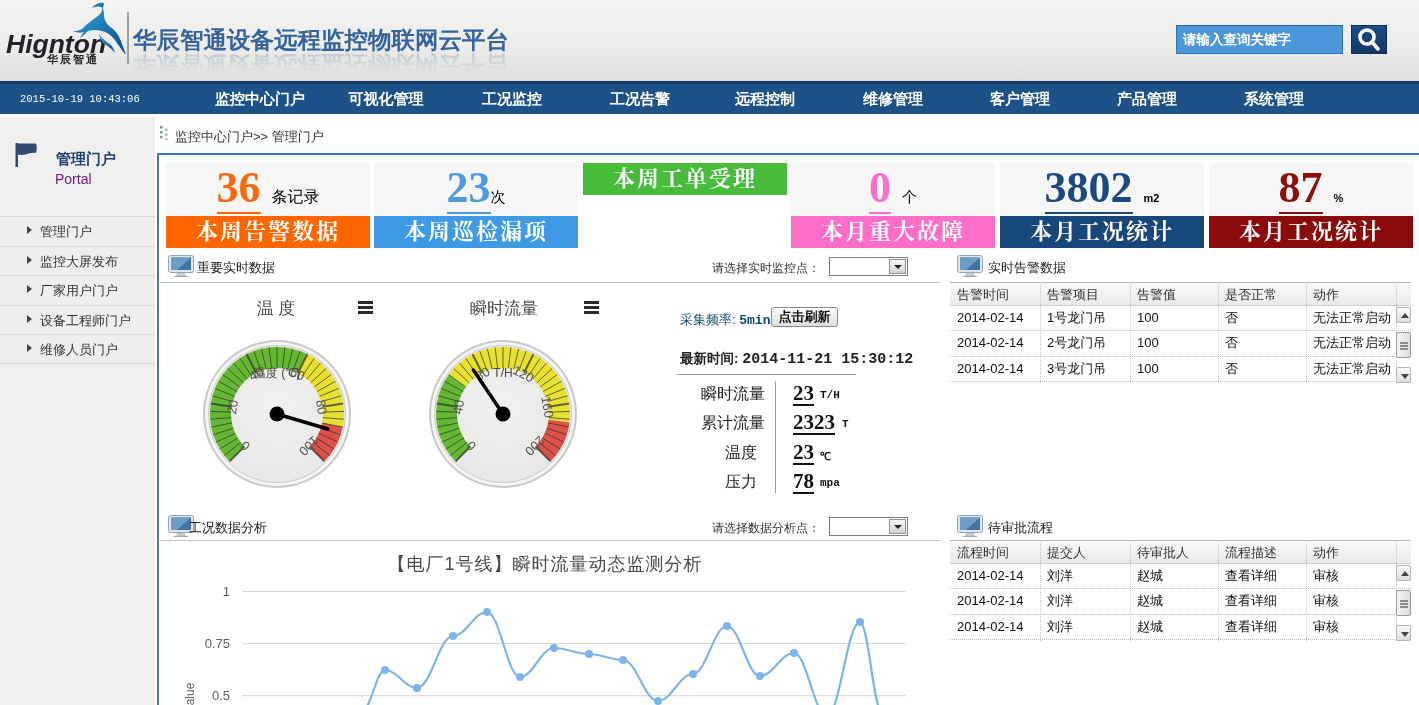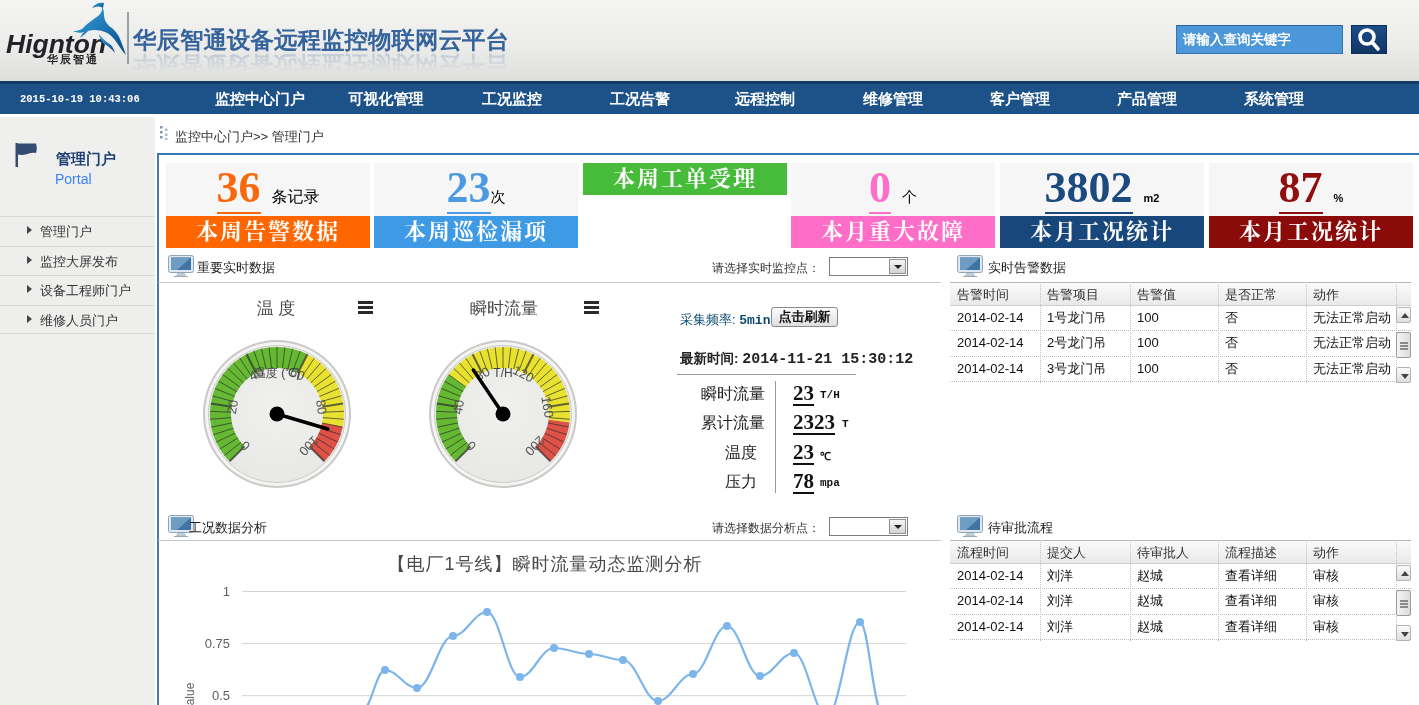--- a/index.html
+++ b/index.html
@@ -18,27 +18,27 @@
   transform:scaleY(-1);opacity:.26;-webkit-mask-image:linear-gradient(rgba(0,0,0,0) 30%,#000 95%);}
 #searchbox{position:absolute;left:1176px;top:25px;width:167px;height:29px;
   background:#4b97d9;border:1px solid #3073ae;border-top-color:#2a659c;
   color:#fff;font-weight:bold;font-size:13.5px;line-height:27px;padding-left:6px;}
 #searchbtn{position:absolute;left:1351px;top:25px;width:36px;height:29px;
   background:linear-gradient(#1b4c86,#0f3765);border:1px solid #0c2f57;}
 
 #nav{position:absolute;left:0;top:81px;width:1419px;height:33px;
   background:#1d5289;border-top:3px solid #143a66;}
 #nav .t{position:absolute;left:20px;top:9px;color:#fff;font-family:"Liberation Mono",monospace;
-  font-weight:bold;font-size:10.5px;letter-spacing:0px;}
+  font-weight:normal;font-size:10.5px;letter-spacing:0px;}
 #nav .m{position:absolute;top:6px;transform:translateX(-50%);color:#fff;
   font-weight:bold;font-size:15px;white-space:nowrap;}
 
 #sidebar{position:absolute;left:0;top:117px;width:155px;height:588px;background:#efefee;}
 #flagttl{position:absolute;left:56px;top:150px;font-size:15px;font-weight:bold;color:#1e3f74;}
-#flagsub{position:absolute;left:55px;top:171px;font-size:14px;color:#3b82f6;}
+#flagsub{position:absolute;left:55px;top:171px;font-size:14px;color:#701a75;}
 #smenu{position:absolute;left:0;top:216px;width:155px;}
 #smenu .it{height:29.5px;border-top:1px solid #d8d8d7;line-height:29px;
   font-size:13px;color:#333;padding-left:40px;position:relative;background:#eeeeed;}
 #smenu .it:last-child{border-bottom:1px solid #d8d8d7;}
 #smenu .it .ar{position:absolute;left:27px;top:9px;width:0;height:0;
   border-left:5px solid #444;border-top:4px solid transparent;border-bottom:4px solid transparent;}
 #vline{position:absolute;left:157px;top:153px;width:2px;height:552px;background:#4579ae;}
 
 #crumb{position:absolute;left:156px;top:114px;width:1263px;height:39px;background:#fff;}
 #crumbtext{position:absolute;left:19px;top:14px;font-size:13px;color:#333;}
@@ -153,20 +153,21 @@
 <div id="sidebar"></div>
 <svg class="abs" style="left:13px;top:142px" width="26" height="26" viewBox="0 0 26 26">
   <path fill="#334a71" d="M2.5 1 L5 1 L5 25 L2.5 25 Z"></path>
   <path fill="#334a71" d="M5 1.5 L23 1.5 C24 4.5 24 8 23 11 C17 9.5 11 14.5 5 12.5 Z"></path>
 </svg>
 <div id="flagttl">管理门户</div>
 <div id="flagsub">Portal</div>
 <div id="smenu">
   <div class="it"><span class="ar"></span>管理门户</div>
   <div class="it"><span class="ar"></span>监控大屏发布</div>
+  <div class="it"><span class="ar"></span>厂家用户门户</div>
   <div class="it"><span class="ar"></span>设备工程师门户</div>
   <div class="it"><span class="ar"></span>维修人员门户</div>
 </div>
 <div id="vline"></div>
 
 <div id="crumb">
   <svg class="abs" style="left:4px;top:12px" width="8" height="14" viewBox="0 0 8 14">
     <g fill="#7d96b2">
         <rect x="0" y="0" width="2.5" height="2.5"></rect>
         <rect x="0" y="5" width="2.5" height="2.5"></rect>

